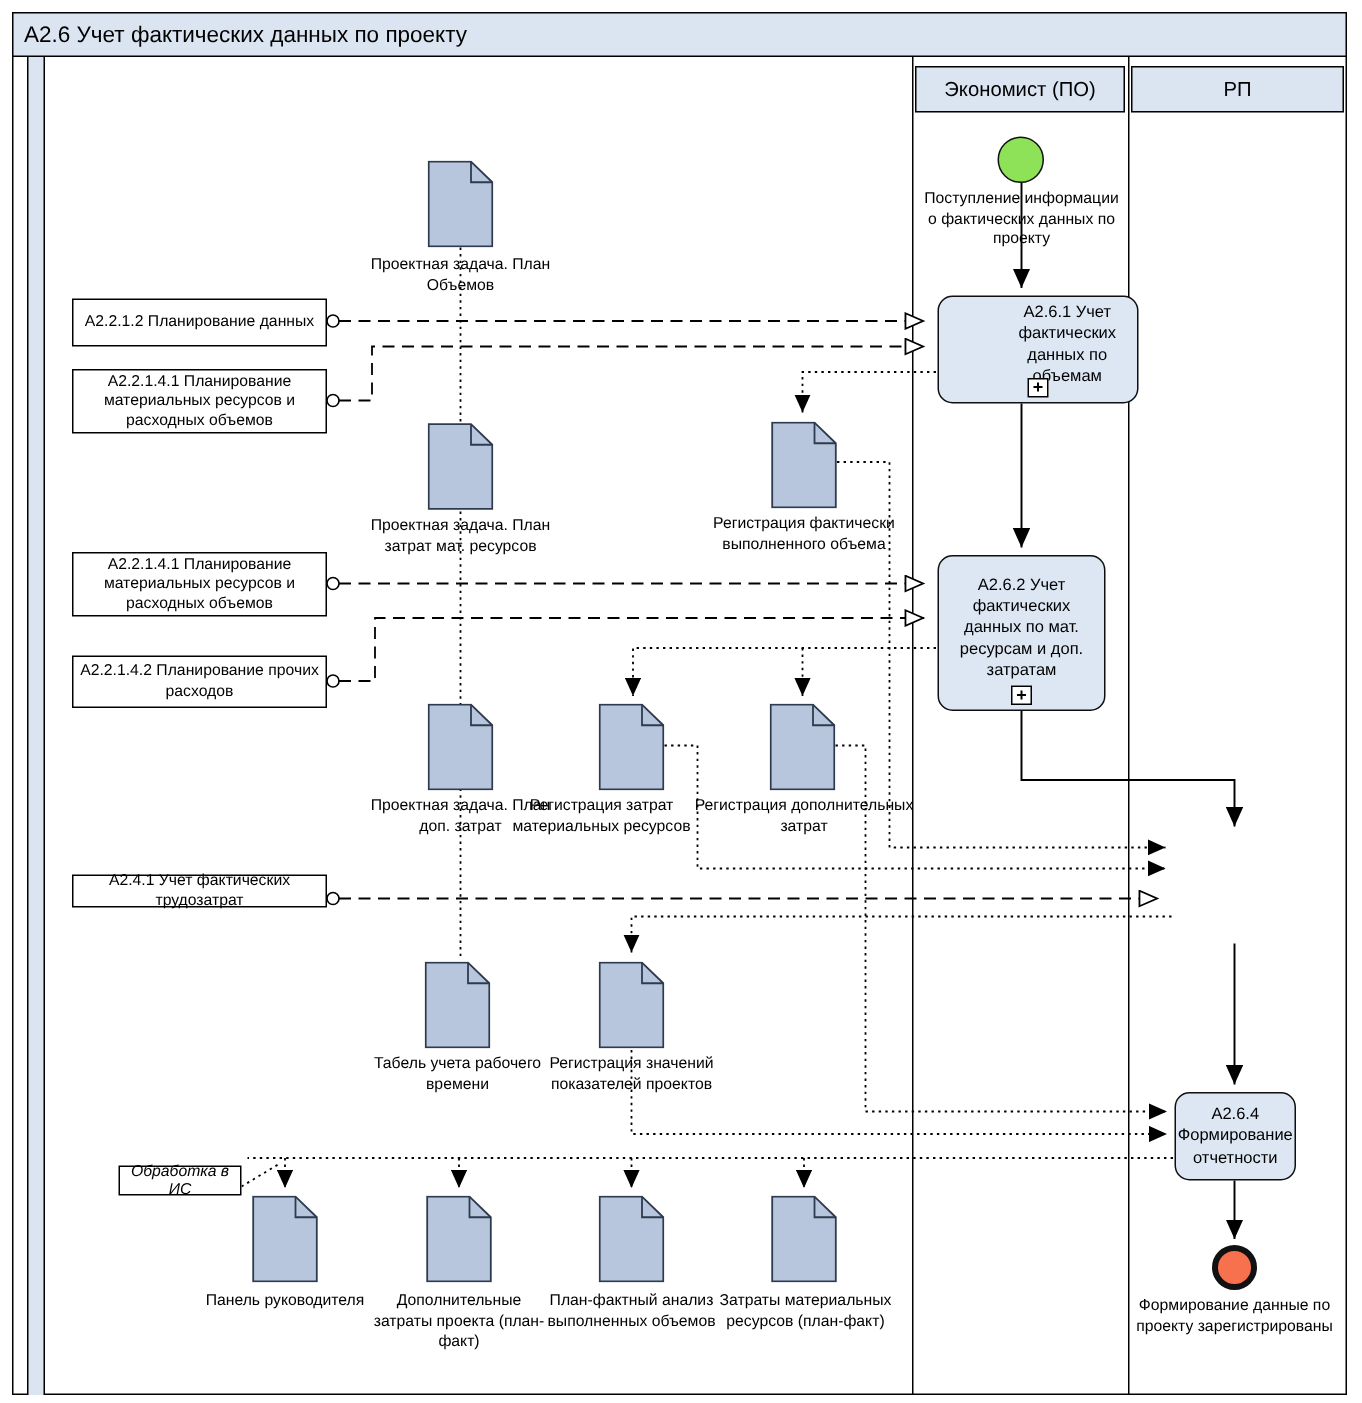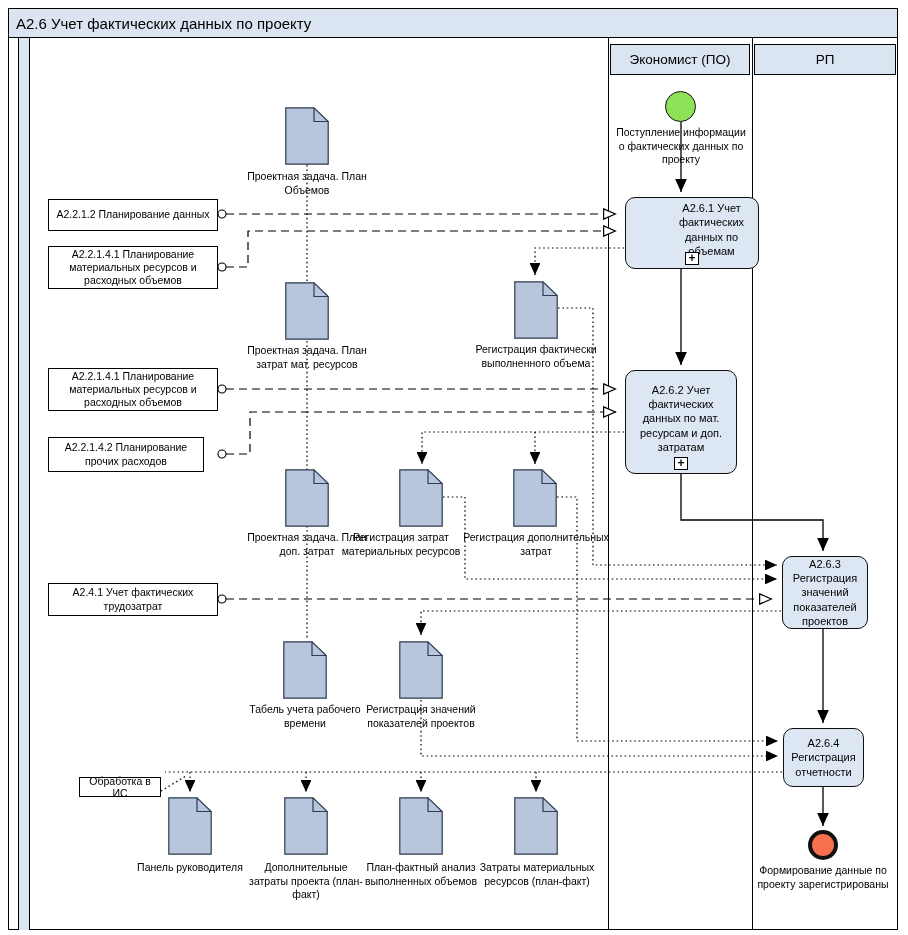--- a/index.html
+++ b/index.html
@@ -27,21 +27,21 @@
   .event{border-radius:50%;z-index:4;}
   .event-start{width:31px;height:31px;border:1.6px solid #111;background:var(--start-fill,#8ee257);}
   .event-end{width:30px;height:30px;border:4px solid #111;background:var(--end-fill,#f8714e);}
   .ref{background:#fff;border:1px solid #000;display:flex;align-items:center;justify-content:center;
        text-align:center;font-size:10.5px;line-height:1.25;padding:1px 4px;z-index:4;}
   .doc{z-index:4;}
   .docshape{fill:var(--doc-fill,#b7c6dd);stroke:#2e3b4e;stroke-width:1.2;}
   .docfold{fill:none;stroke:#2e3b4e;stroke-width:1.2;}
   .lbl{text-align:center;font-size:10.5px;line-height:1.3;z-index:4;}
   .note{background:#fff;border:1px solid #000;display:flex;align-items:center;justify-content:center;
-        font-size:10.5px;z-index:4;padding:1px 3px;}
+        font-size:10.5px;z-index:4;padding:1px 3px;font-style:italic;}
 </style>
 </head>
 <body>
 
 <div class="canvas">
 
   <svg class="connectors" width="908" height="935">
     <defs>
       <marker id="mSolid" markerWidth="11" markerHeight="9" refX="10" refY="4.5" orient="auto">
         <path d="M0,0 L10,4.5 L0,9 Z" fill="#000"></path>
@@ -104,32 +104,29 @@
   <div class="abs lbl" style="left:753px;top:864px;width:140px;">Формирование данные по проекту зарегистрированы</div>
 
   <div class="abs task" style="left:625px;top:197px;width:134px;height:72px;padding-left:44px;">
     <span>A2.6.1 Учет фактических данных по объемам</span>
     <span class="plus">+</span>
   </div>
   <div class="abs task" style="left:625px;top:370px;width:112px;height:104px;">
     <span>A2.6.2 Учет фактических данных по мат. ресурсам и доп. затратам</span>
     <span class="plus">+</span>
   </div>
-  <div class="abs task nosub" style="left:782px;top:556px;width:86px;height:73px;">
-    <span>A2.6.3 Регистрация значений показателей проектов</span>
-  </div>
   <div class="abs task nosub" style="left:783px;top:728px;width:81px;height:59px;">
-    <span>A2.6.4 Регистрация отчетности</span>
+    <span>A2.6.4 Формирование отчетности</span>
   </div>
 
   <div class="abs ref" style="left:48px;top:199px;width:170px;height:32px;">A2.2.1.2 Планирование данных</div>
   <div class="abs ref" style="left:48px;top:246px;width:170px;height:43px;">A2.2.1.4.1 Планирование материальных ресурсов и расходных объемов</div>
   <div class="abs ref" style="left:48px;top:368px;width:170px;height:43px;">A2.2.1.4.1 Планирование материальных ресурсов и расходных объемов</div>
-  <div class="abs ref" style="left:48px;top:437px;width:156px;height:35px;">A2.2.1.4.2 Планирование прочих расходов</div>
-  <div class="abs ref" style="left:48px;top:583px;width:170px;height:33px;">A2.4.1 Учет фактических трудозатрат</div>
+  <div class="abs ref" style="left:48px;top:437px;width:170px;height:35px;">A2.2.1.4.2 Планирование прочих расходов</div>
+  <div class="abs ref" style="left:48px;top:583px;width:170px;height:22px;">A2.4.1 Учет фактических трудозатрат</div>
 
   <div class="abs doc" style="left:285px;top:107px;">
     <svg width="44" height="58">
         <path class="docshape" d="M0.8,0.8 H29 L43.2,14.5 V57.2 H0.8 Z"></path>
         <path class="docfold" d="M29,0.8 V14.5 H43.2"></path>
       </svg>
   </div>
   <div class="abs lbl" style="left:232px;top:170px;width:150px;">Проектная задача. План Объемов</div>
 
   <div class="abs doc" style="left:285px;top:282px;">

